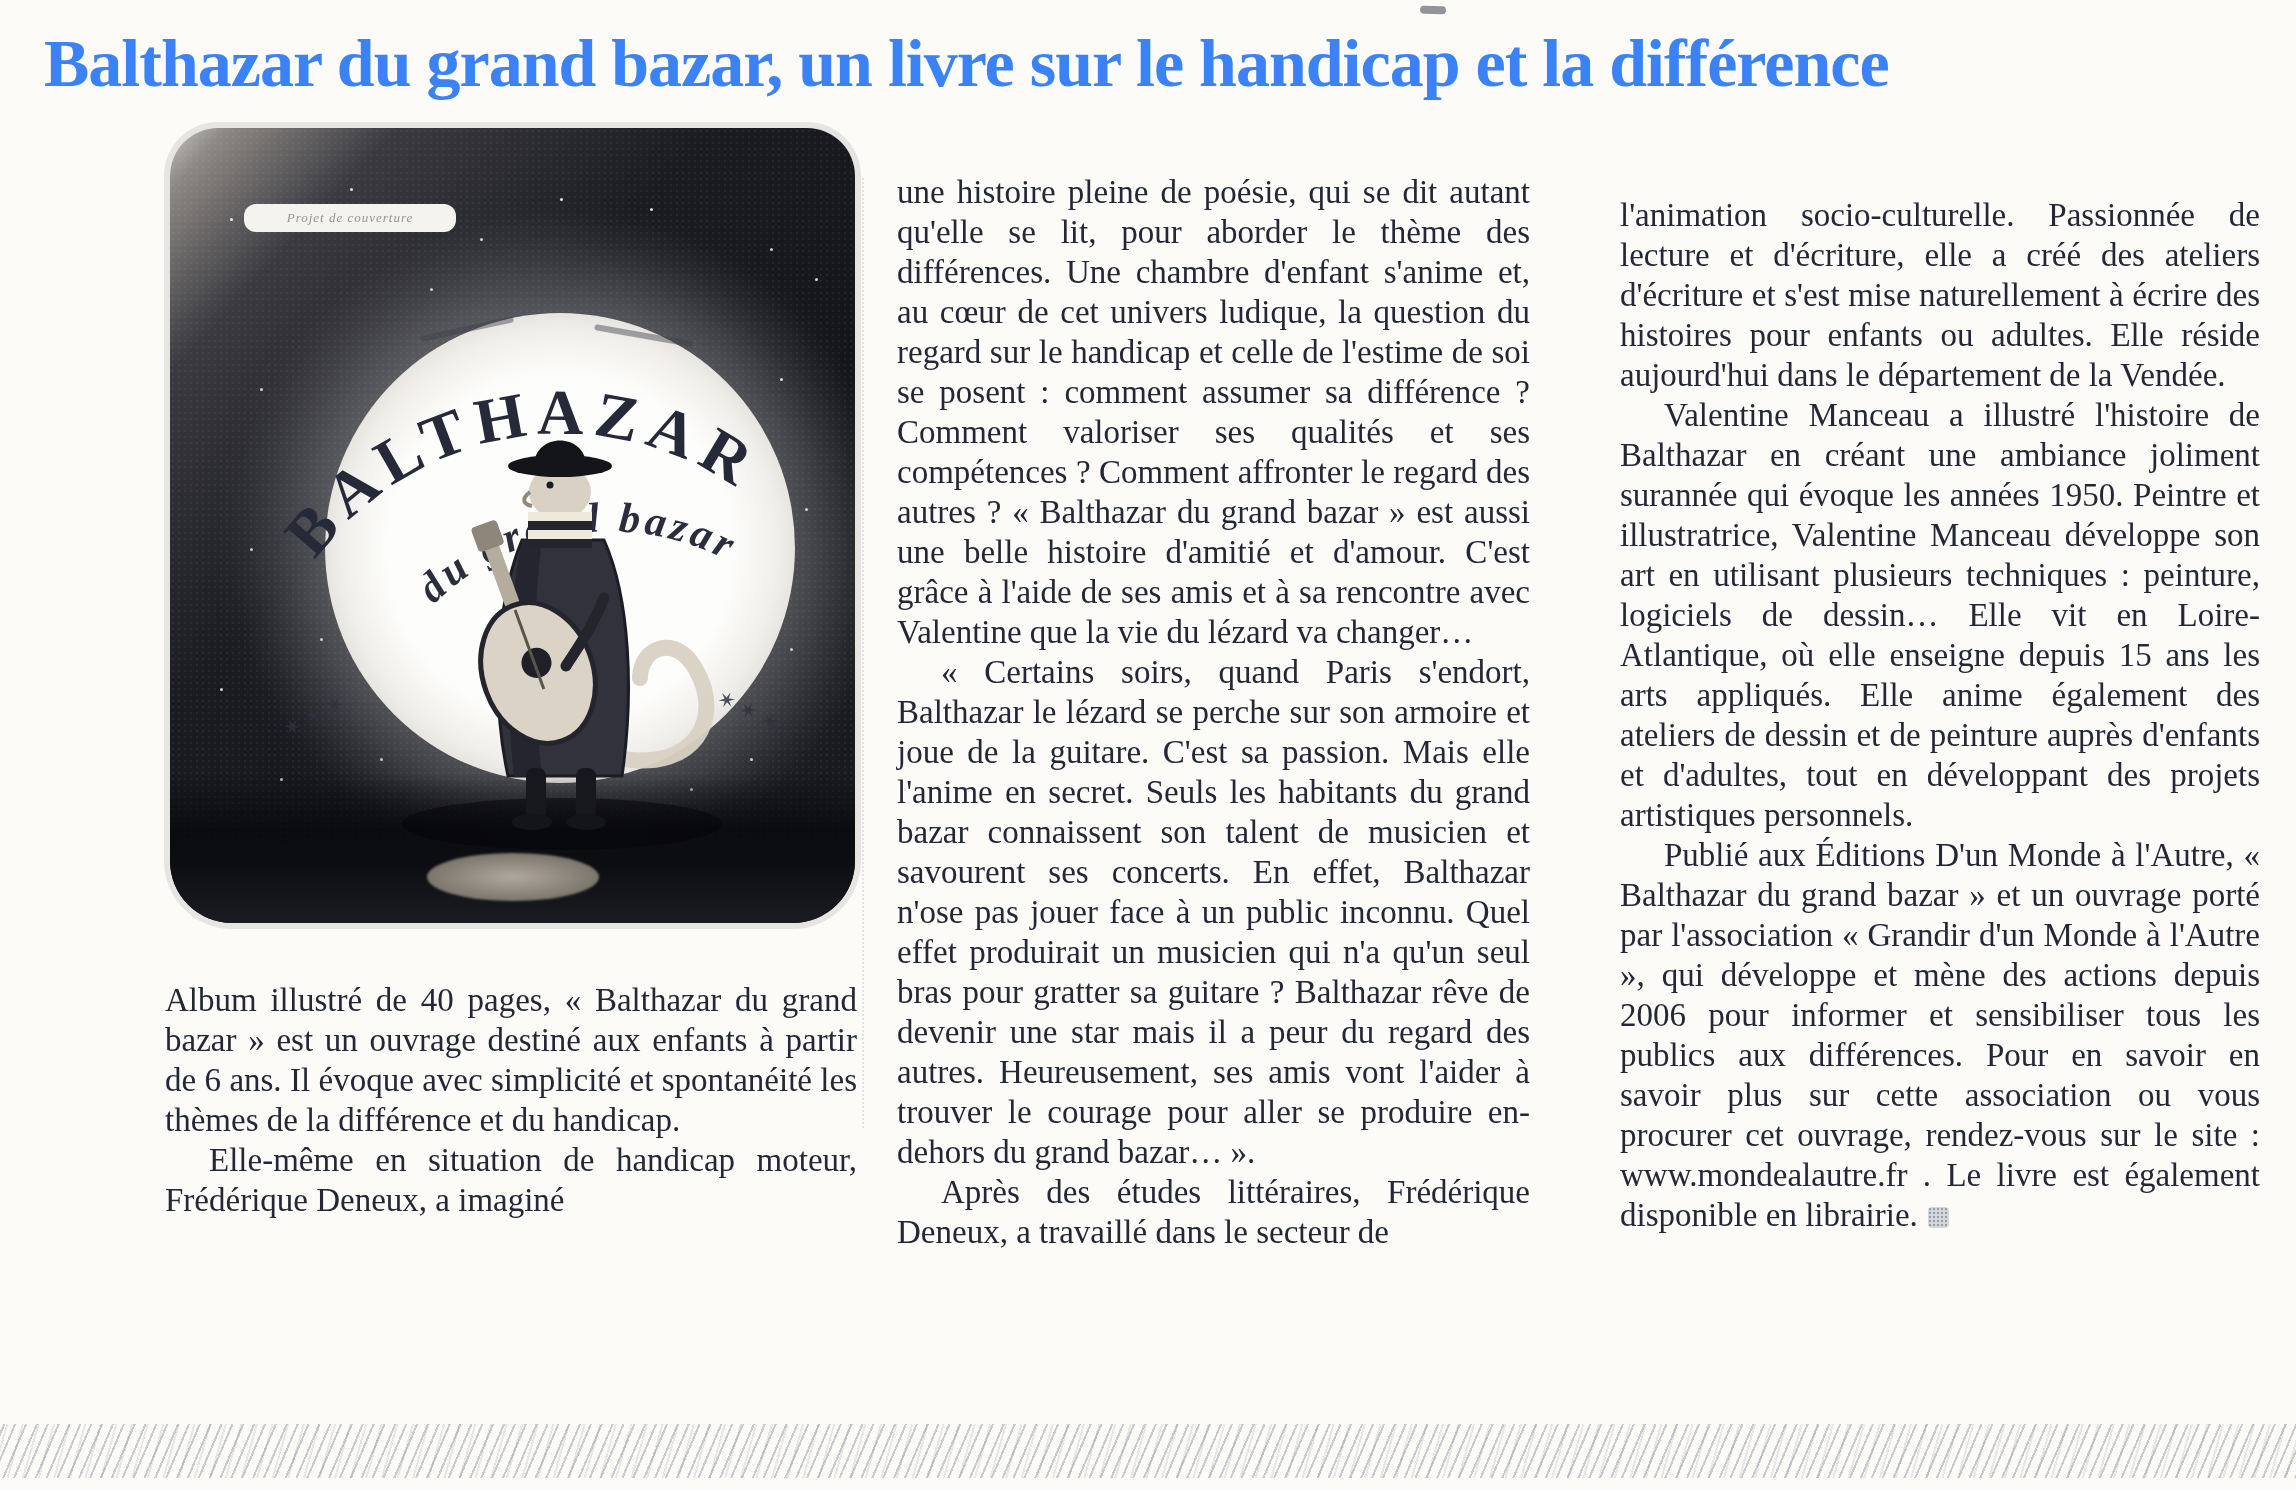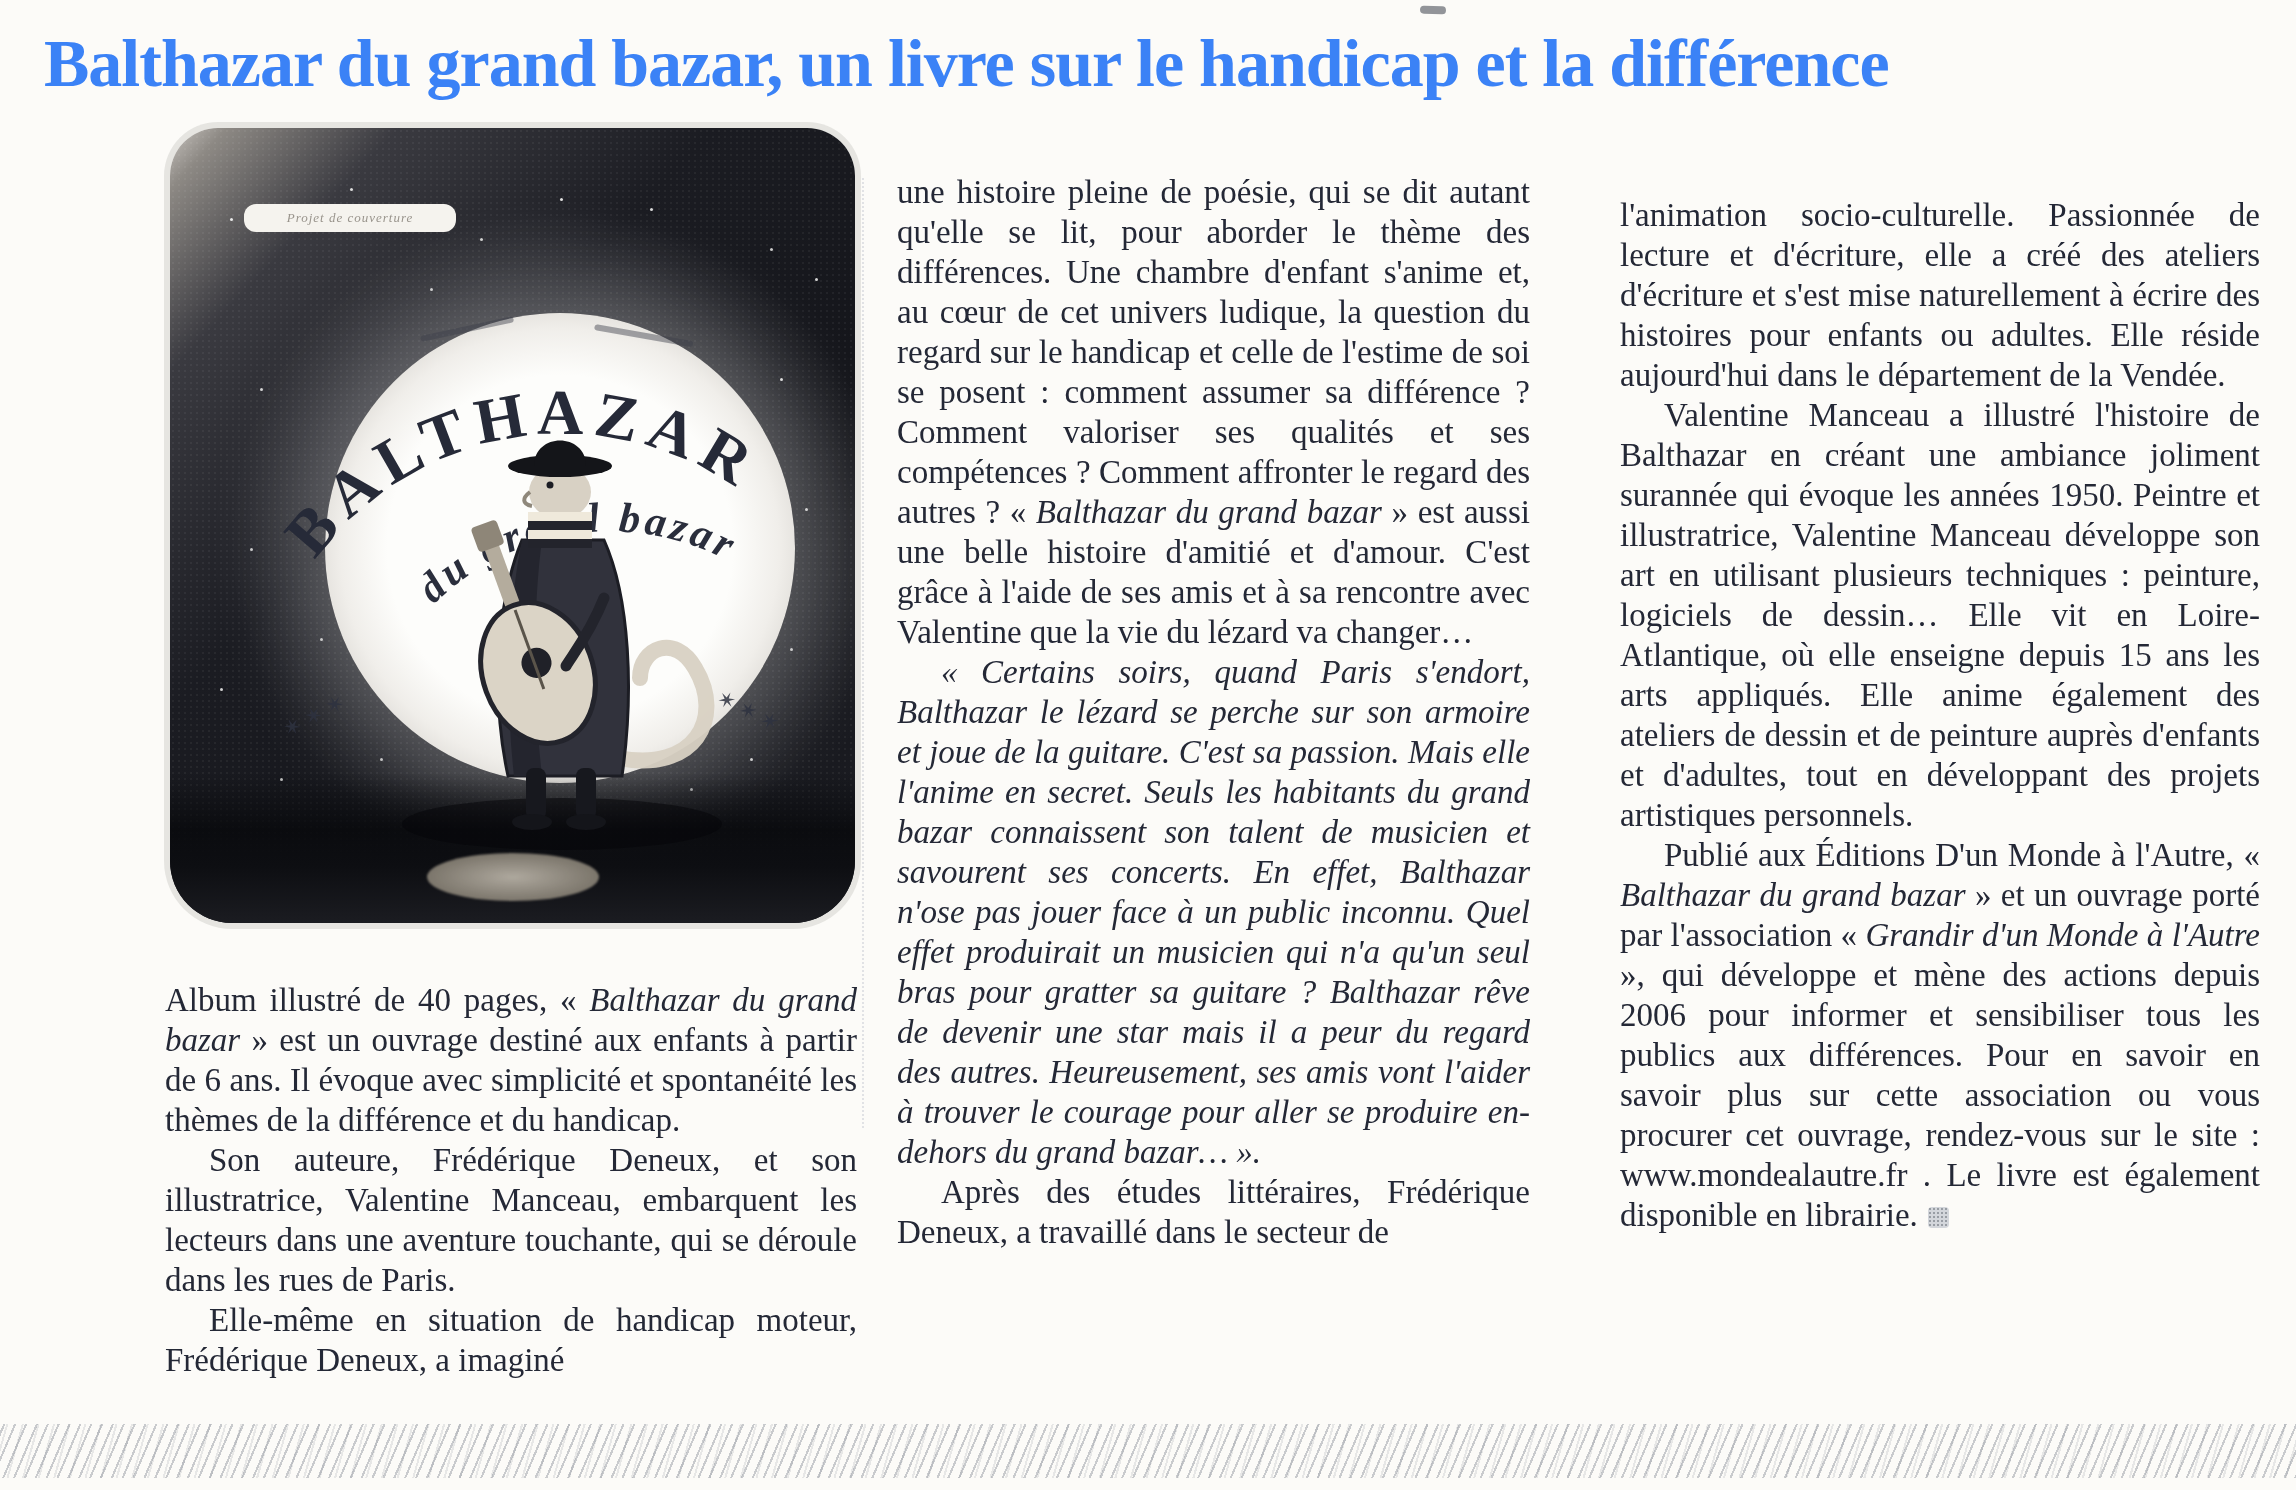--- a/index.html
+++ b/index.html
@@ -60,21 +60,21 @@
   
   .textcol{
     position:absolute;top:172px;width:633px;
     font-size:33px;line-height:40px;text-align:justify;color:#242836;
   }
   #col1text{left:165px;top:980px;width:692px;}
   #col2text{left:897px;}
   #col3text{left:1620px;width:640px;margin-top:23px;}
   .textcol p{margin:0;}
   .textcol p.indent{text-indent:44px;}
-  .it{font-style:italic;}
+  .it{}
   .endmark{
     display:inline-block;width:21px;height:21px;margin-left:10px;vertical-align:-2px;
     border-radius:4px;background:radial-gradient(#8e939c 1px, transparent 1.5px) 0 0/4px 4px repeat,#cfd3d8;
     opacity:.9;
   }
   
   .hatch-band{
     position:absolute;left:0;top:1424px;width:2296px;height:54px;
     background:
       repeating-linear-gradient(113deg, rgba(125,130,140,0) 0 3px, rgba(118,124,136,0.38) 3px 5px, rgba(125,130,140,0) 5px 10px),
@@ -145,21 +145,20 @@
           <rect x="358" y="402" width="64" height="9" fill="#efe9db"></rect>
           <rect x="358" y="411" width="64" height="9" fill="#23242c"></rect>
         </g>
       </g>
     </svg>
     <div class="cover-label">Projet de couverture</div>
   </div>
 
   <div class="textcol" id="col1text">
       <p><span>Album illustré de 40 pages, « </span><span class="it">Balthazar du grand bazar</span><span> » est un ouvrage destiné aux enfants à partir de 6 ans. Il évoque avec simplicité et spontanéité les thèmes de la différence et du handicap.</span></p>
-      <p class="indent"><span>Son auteure, Frédérique Deneux, et son illustratrice, Valentine Manceau, embarquent les lecteurs dans une aventure touchante, qui se déroule dans les rues de Paris.</span></p>
       <p class="indent"><span>Elle-même en situation de handicap moteur, Frédérique Deneux, a imaginé</span></p>
     </div>
   <div class="textcol" id="col2text">
       <p><span>une histoire pleine de poésie, qui se dit autant qu'elle se lit, pour aborder le thème des différences. Une chambre d'enfant s'anime et, au cœur de cet univers ludique, la question du regard sur le handicap et celle de l'estime de soi se posent : comment assumer sa différence ? Comment valoriser ses qualités et ses compétences ? Comment affronter le regard des autres ? « </span><span class="it">Balthazar du grand bazar</span><span> » est aussi une belle histoire d'amitié et d'amour. C'est grâce à l'aide de ses amis et à sa rencontre avec Valentine que la vie du lézard va changer…</span></p>
       <p class="indent"><span class="it">« Certains soirs, quand Paris s'endort, Balthazar le lézard se perche sur son armoire et joue de la guitare. C'est sa passion. Mais elle l'anime en secret. Seuls les habitants du grand bazar connaissent son talent de musicien et savourent ses concerts. En effet, Balthazar n'ose pas jouer face à un public inconnu. Quel effet produirait un musicien qui n'a qu'un seul bras pour gratter sa guitare ? Balthazar rêve de devenir une star mais il a peur du regard des autres. Heureusement, ses amis vont l'aider à trouver le courage pour aller se produire en-dehors du grand bazar… ».</span></p>
       <p class="indent"><span>Après des études littéraires, Frédérique Deneux, a travaillé dans le secteur de</span></p>
     </div>
   <div class="textcol" id="col3text">
       <p><span>l'animation socio-culturelle. Passionnée de lecture et d'écriture, elle a créé des ateliers d'écriture et s'est mise naturellement à écrire des histoires pour enfants ou adultes. Elle réside aujourd'hui dans le département de la Vendée.</span></p>
       <p class="indent"><span>Valentine Manceau a illustré l'histoire de Balthazar en créant une ambiance joliment surannée qui évoque les années 1950. Peintre et illustratrice, Valentine Manceau développe son art en utilisant plusieurs techniques : peinture, logiciels de dessin… Elle vit en Loire-Atlantique, où elle enseigne depuis 15 ans les arts appliqués. Elle anime également des ateliers de dessin et de peinture auprès d'enfants et d'adultes, tout en développant des projets artistiques personnels.</span></p>

